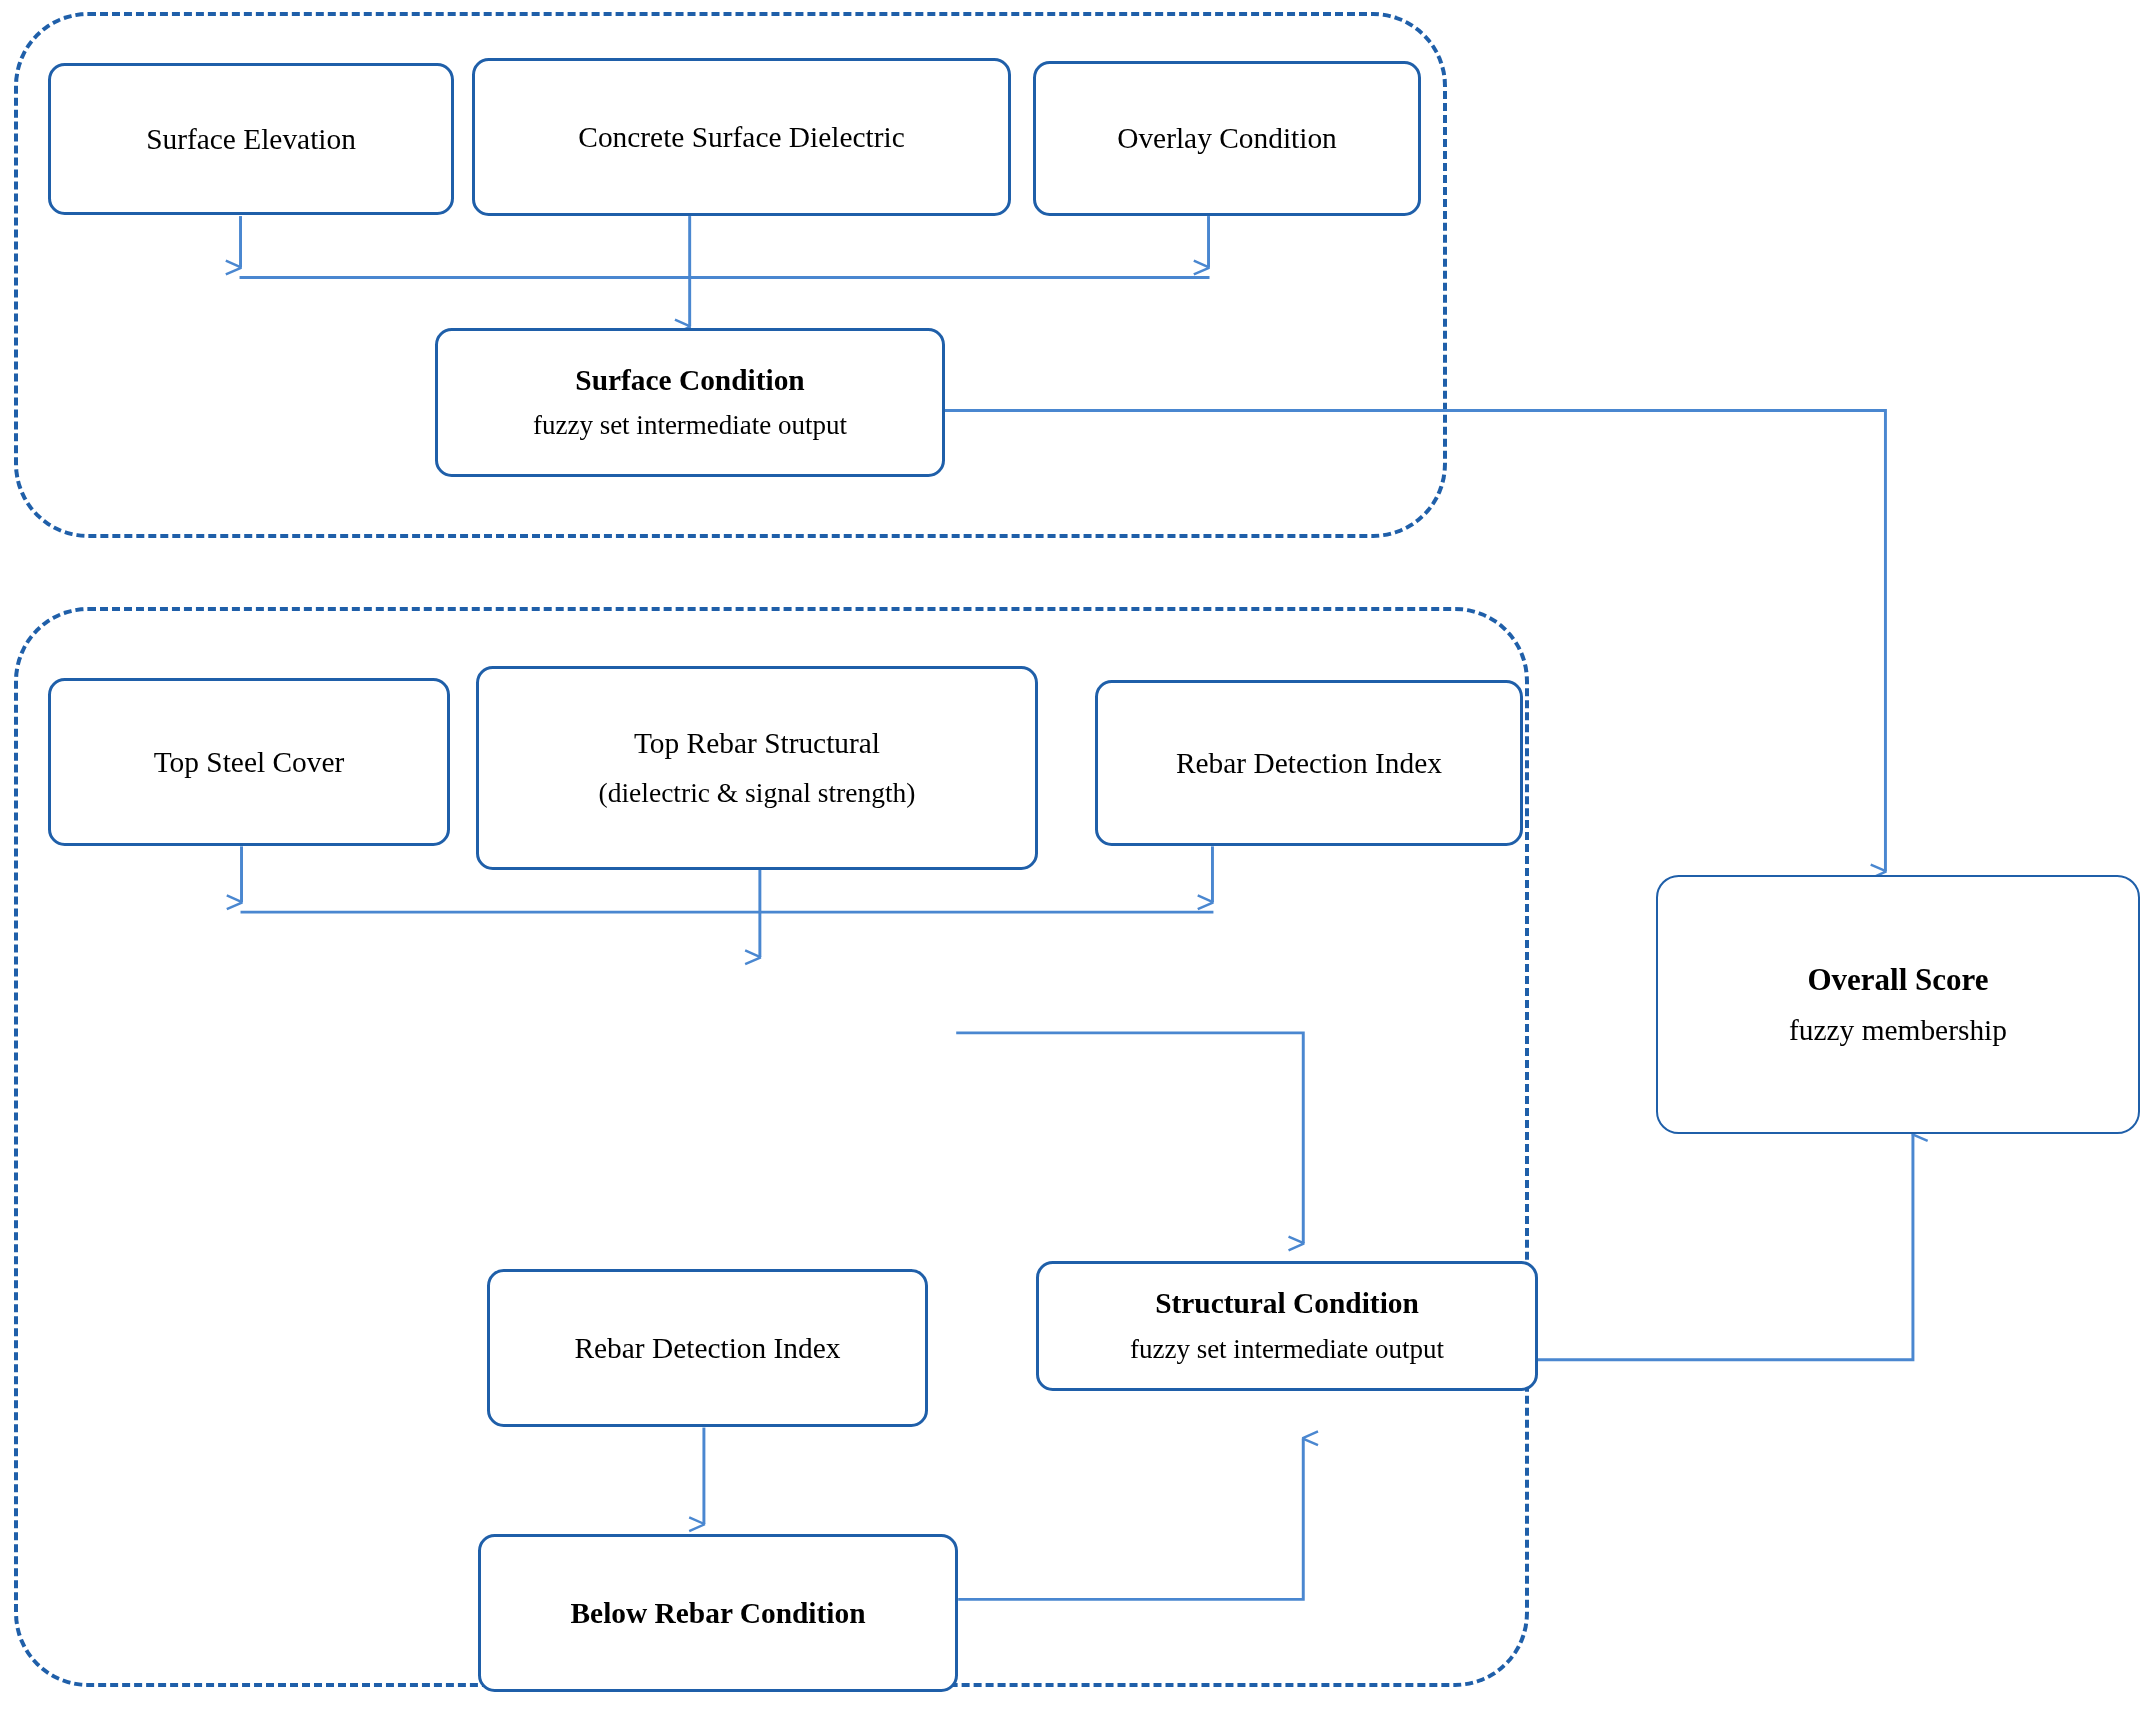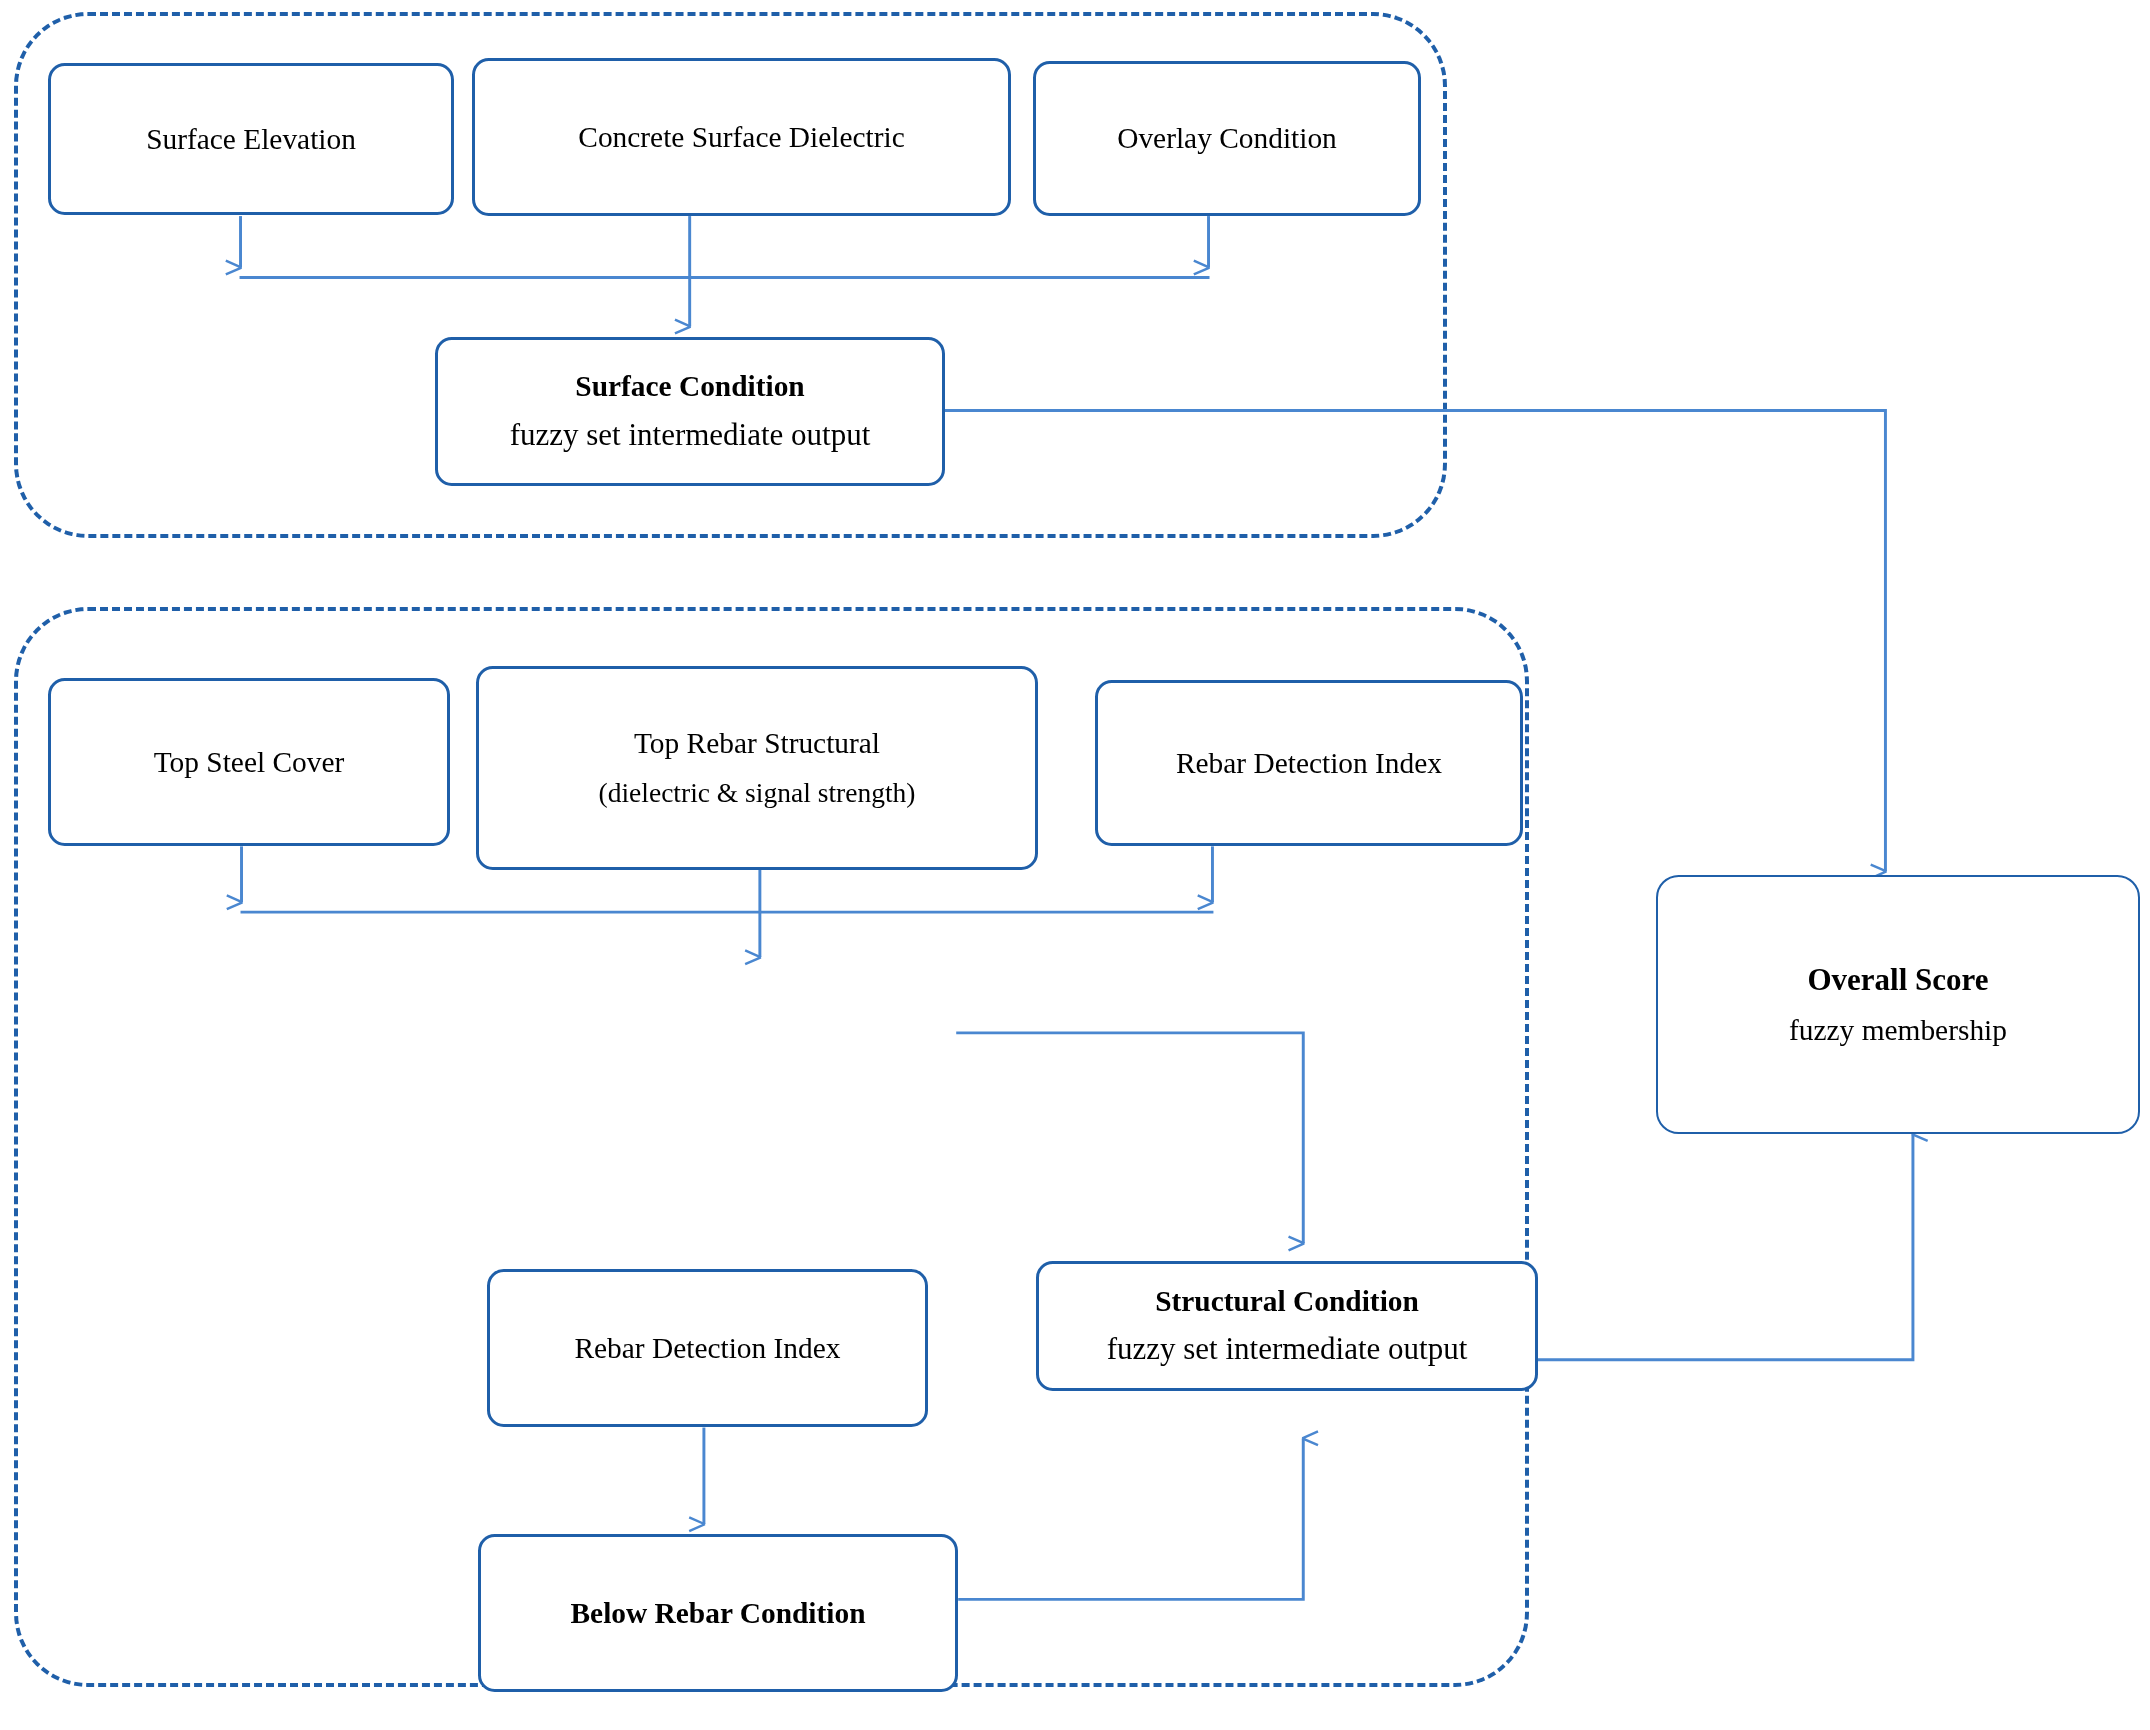--- a/index.html
+++ b/index.html
@@ -28,21 +28,21 @@
     flex-direction:column;
     align-items:center;
     justify-content:center;
     text-align:right;
     color:#000000;
     line-height:1.18;
     padding:0 6.9px;
   }
   .node .t1{font-size:29.4px;}
   .node .t1.bold{font-weight:bold;}
-  .node .t2{font-size:31px;margin-top:12.8px;}
+  .node .t2{font-size:27px;margin-top:12.8px;}
   .node .t2.sub{font-size:27.5px;margin-top:16.7px;}
   svg.wires{
     position:absolute;left:0;top:0;width:2151px;height:1731px;
     pointer-events:none;
   }
 </style>
 </head>
 <body>
 
 <div id="stage">
@@ -96,21 +96,21 @@
   </div>
 
   <div class="node" style="left:472px;top:58px;width:539px;height:158px;">
     <span class="t1">Concrete Surface Dielectric</span>
   </div>
 
   <div class="node" style="left:1033px;top:61px;width:388px;height:155px;">
     <span class="t1">Overlay Condition</span>
   </div>
 
-  <div class="node" style="left:435px;top:337px;width:510px;height:149px;">
+  <div class="node" style="left:435px;top:328px;width:510px;height:149px;">
     <span class="t1 bold">Surface Condition</span>
     <span class="t2">fuzzy set intermediate output</span>
   </div>
 
   <div class="node" style="left:48px;top:678px;width:402px;height:168px;">
     <span class="t1">Top Steel Cover</span>
   </div>
 
   <div class="node" style="left:476px;top:666px;width:562px;height:204px;">
     <span class="t1">Top Rebar Structural</span>

